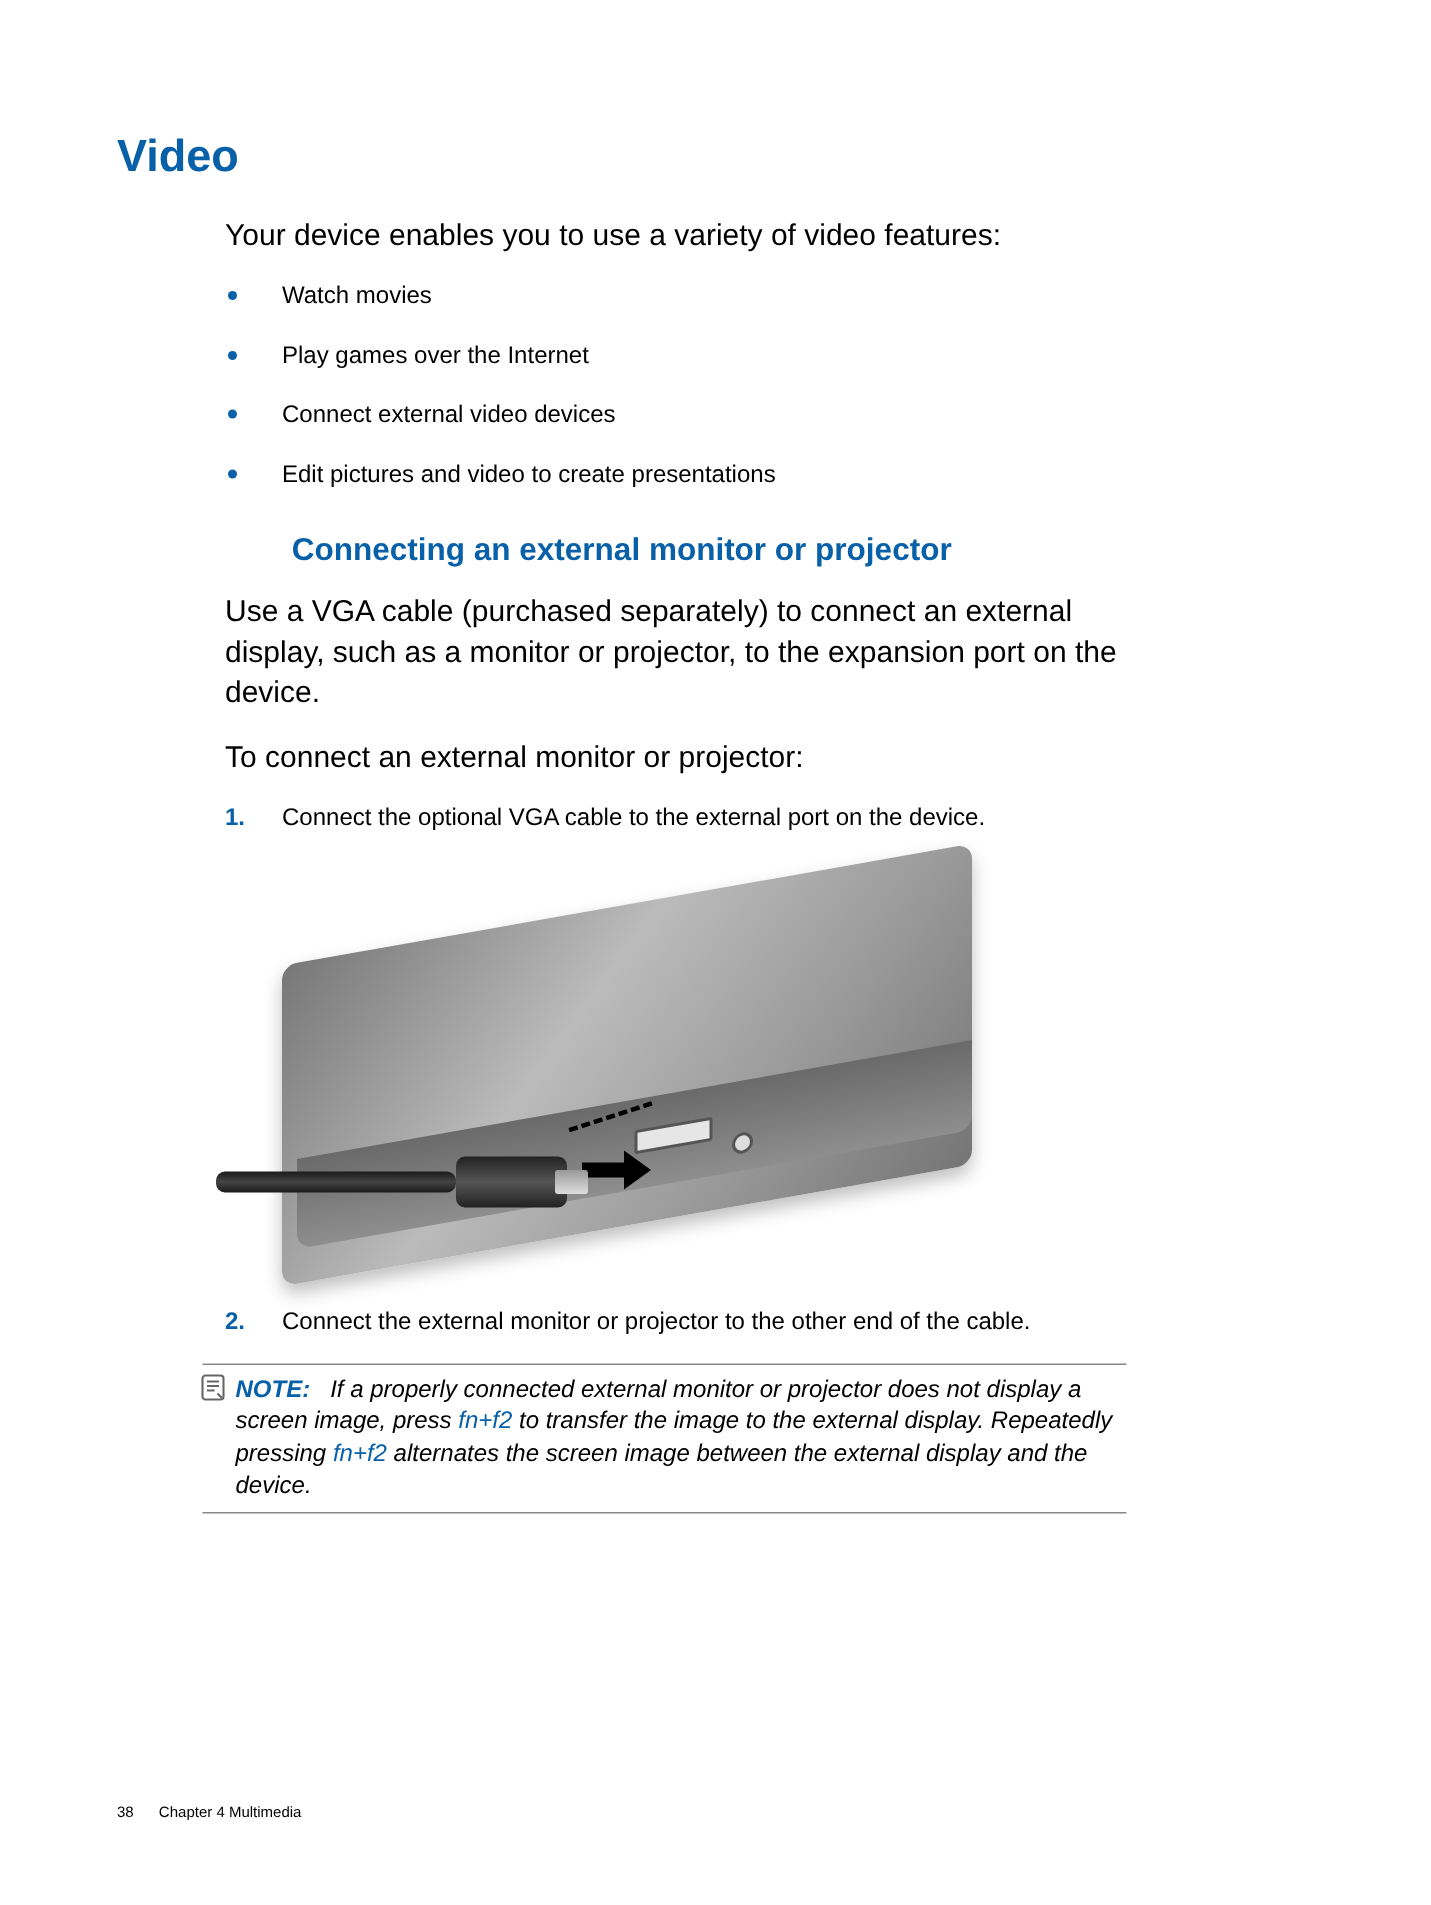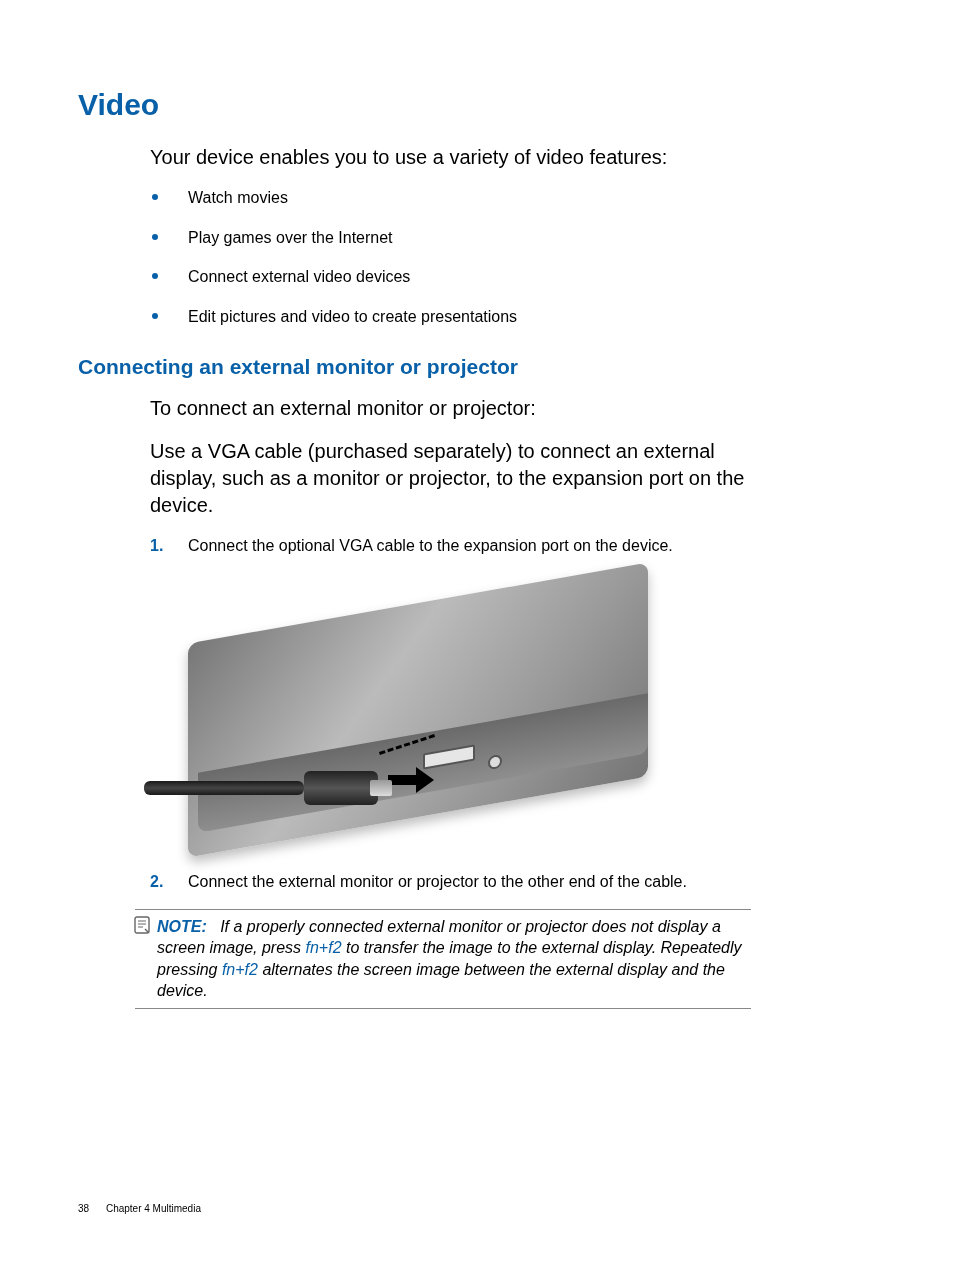--- a/index.html
+++ b/index.html
@@ -1,19 +1,19 @@
 <!DOCTYPE html>
 <html><head>
 <meta charset="utf-8">
 <style>
   * { box-sizing: border-box; margin: 0; padding: 0; }
   html, body { width: 954px; height: 1270px; background: #fff; font-family: Arial, Helvetica, sans-serif; color: #000; }
   .page { position: relative; width: 829px; height: 1270px; padding: 88px 78px 0 78px; }
   .h1 { color: #0860a8; font-size: 30px; font-weight: bold; margin-bottom: 22px; }
-  .h2 { color: #0860a8; font-size: 21px; font-weight: bold; margin-top: 28px; margin-bottom: 16px; }
+  .h2 { color: #0860a8; font-size: 21px; font-weight: bold; margin-top: 28px; margin-bottom: 16px; text-align: center; }
   .body-indent { margin-left: 72px; }
   .p { font-size: 20px; line-height: 1.35; margin-bottom: 16px; }
   ul.features { list-style: none; margin-left: 72px; margin-bottom: 10px; }
   ul.features li { position: relative; padding-left: 38px; font-size: 16px; line-height: 1.35; margin-bottom: 18px; }
   ul.features li::before { content: ""; position: absolute; left: 2px; top: 7px; width: 6px; height: 6px; border-radius: 50%; background: #0860a8; }
   ol.steps { list-style: none; margin-left: 72px; }
   ol.steps li { position: relative; padding-left: 38px; font-size: 16px; line-height: 1.35; margin-bottom: 16px; }
   ol.steps li .num { position: absolute; left: 0; top: 0; color: #0860a8; font-weight: bold; font-size: 16px; }
   .figure { margin: 8px 0 24px 110px; width: 460px; height: 274px; position: relative; }
   .fg-laptop { position: absolute; inset: 0; }
@@ -48,28 +48,28 @@
 
   <ul class="features">
     <li>Watch movies</li>
     <li>Play games over the Internet</li>
     <li>Connect external video devices</li>
     <li>Edit pictures and video to create presentations</li>
   </ul>
 
   <div class="h2">Connecting an external monitor or projector</div>
 
+  <div class="p body-indent">Use a VGA cable (purchased separately) to connect an external display, such as a monitor or projector, to the expansion port on the device.</div>
+
   <div class="p body-indent">To connect an external monitor or projector:</div>
-
-  <div class="p body-indent">Use a VGA cable (purchased separately) to connect an external display, such as a monitor or projector, to the expansion port on the device.</div>
 
   <ol class="steps">
     <li>
       <span class="num">1.</span>
-      <span>Connect the optional VGA cable to the expansion port on the device.</span>
+      <span>Connect the optional VGA cable to the external port on the device.</span>
     </li>
   </ol>
 
   <div class="figure">
     <div class="fg-laptop">
       <div class="laptop-base"></div>
       <div class="laptop-front"></div>
       <div class="port-slot"></div>
       <div class="aux-port"></div>
     </div>

